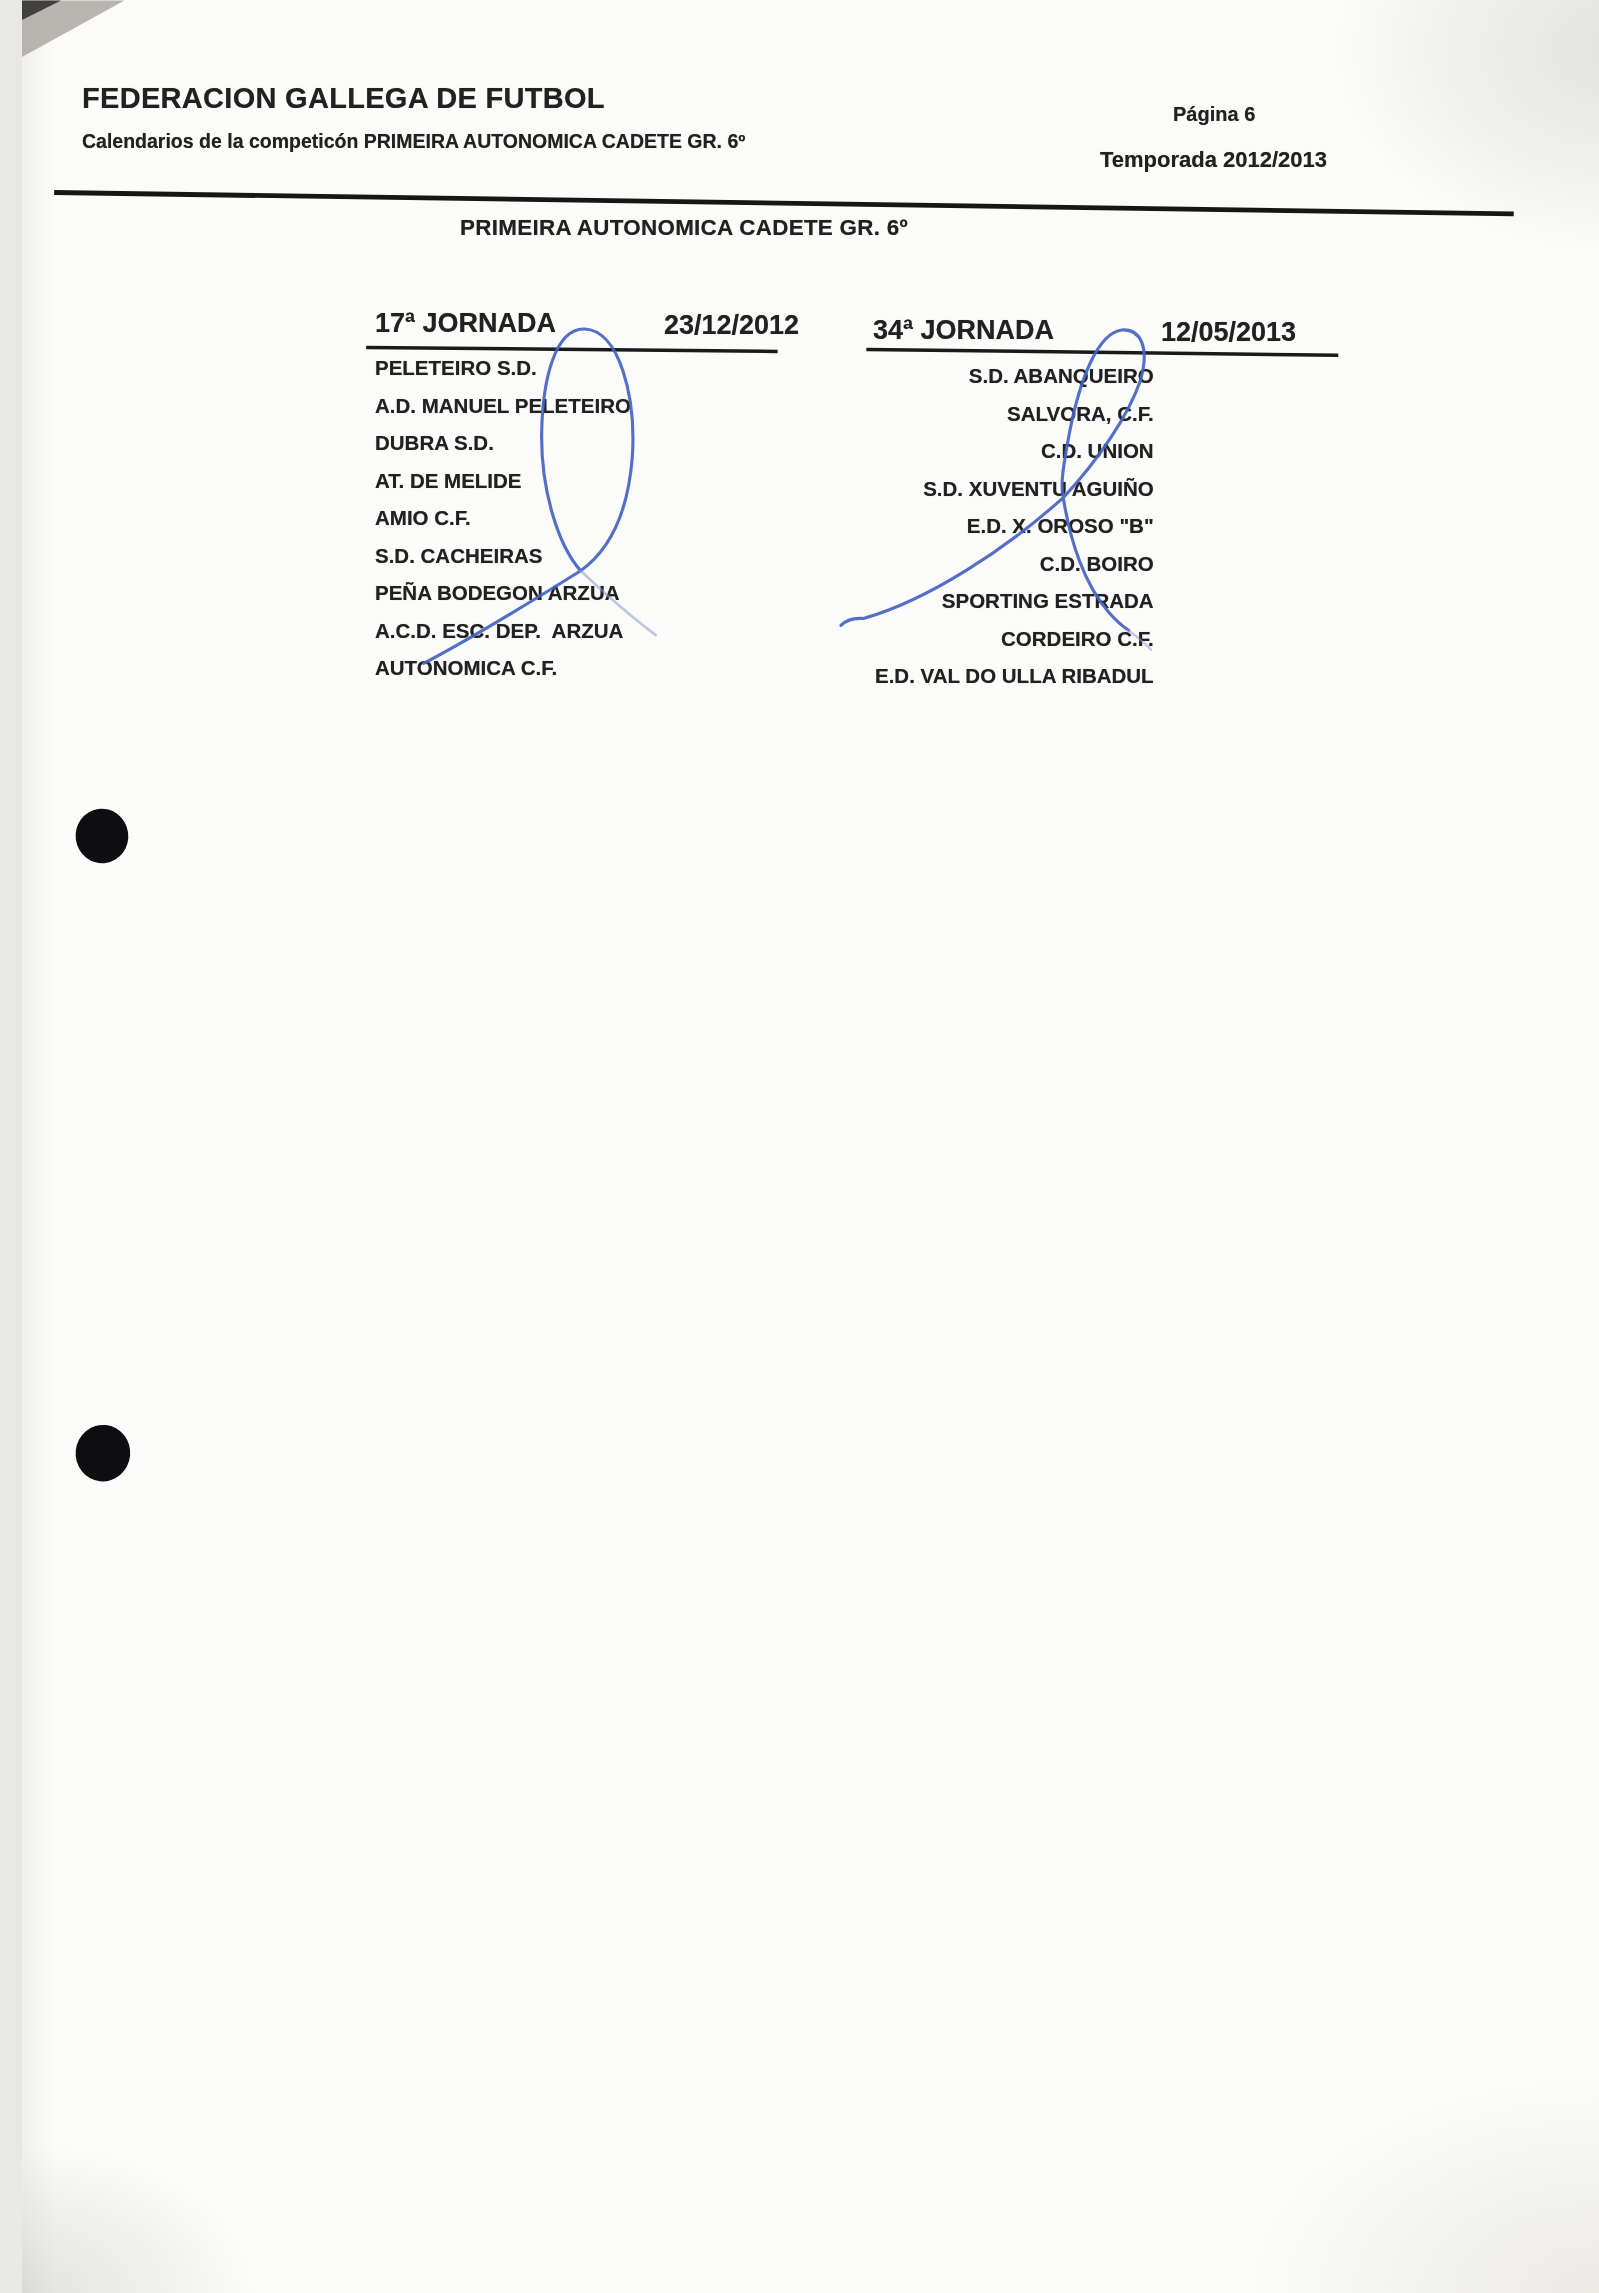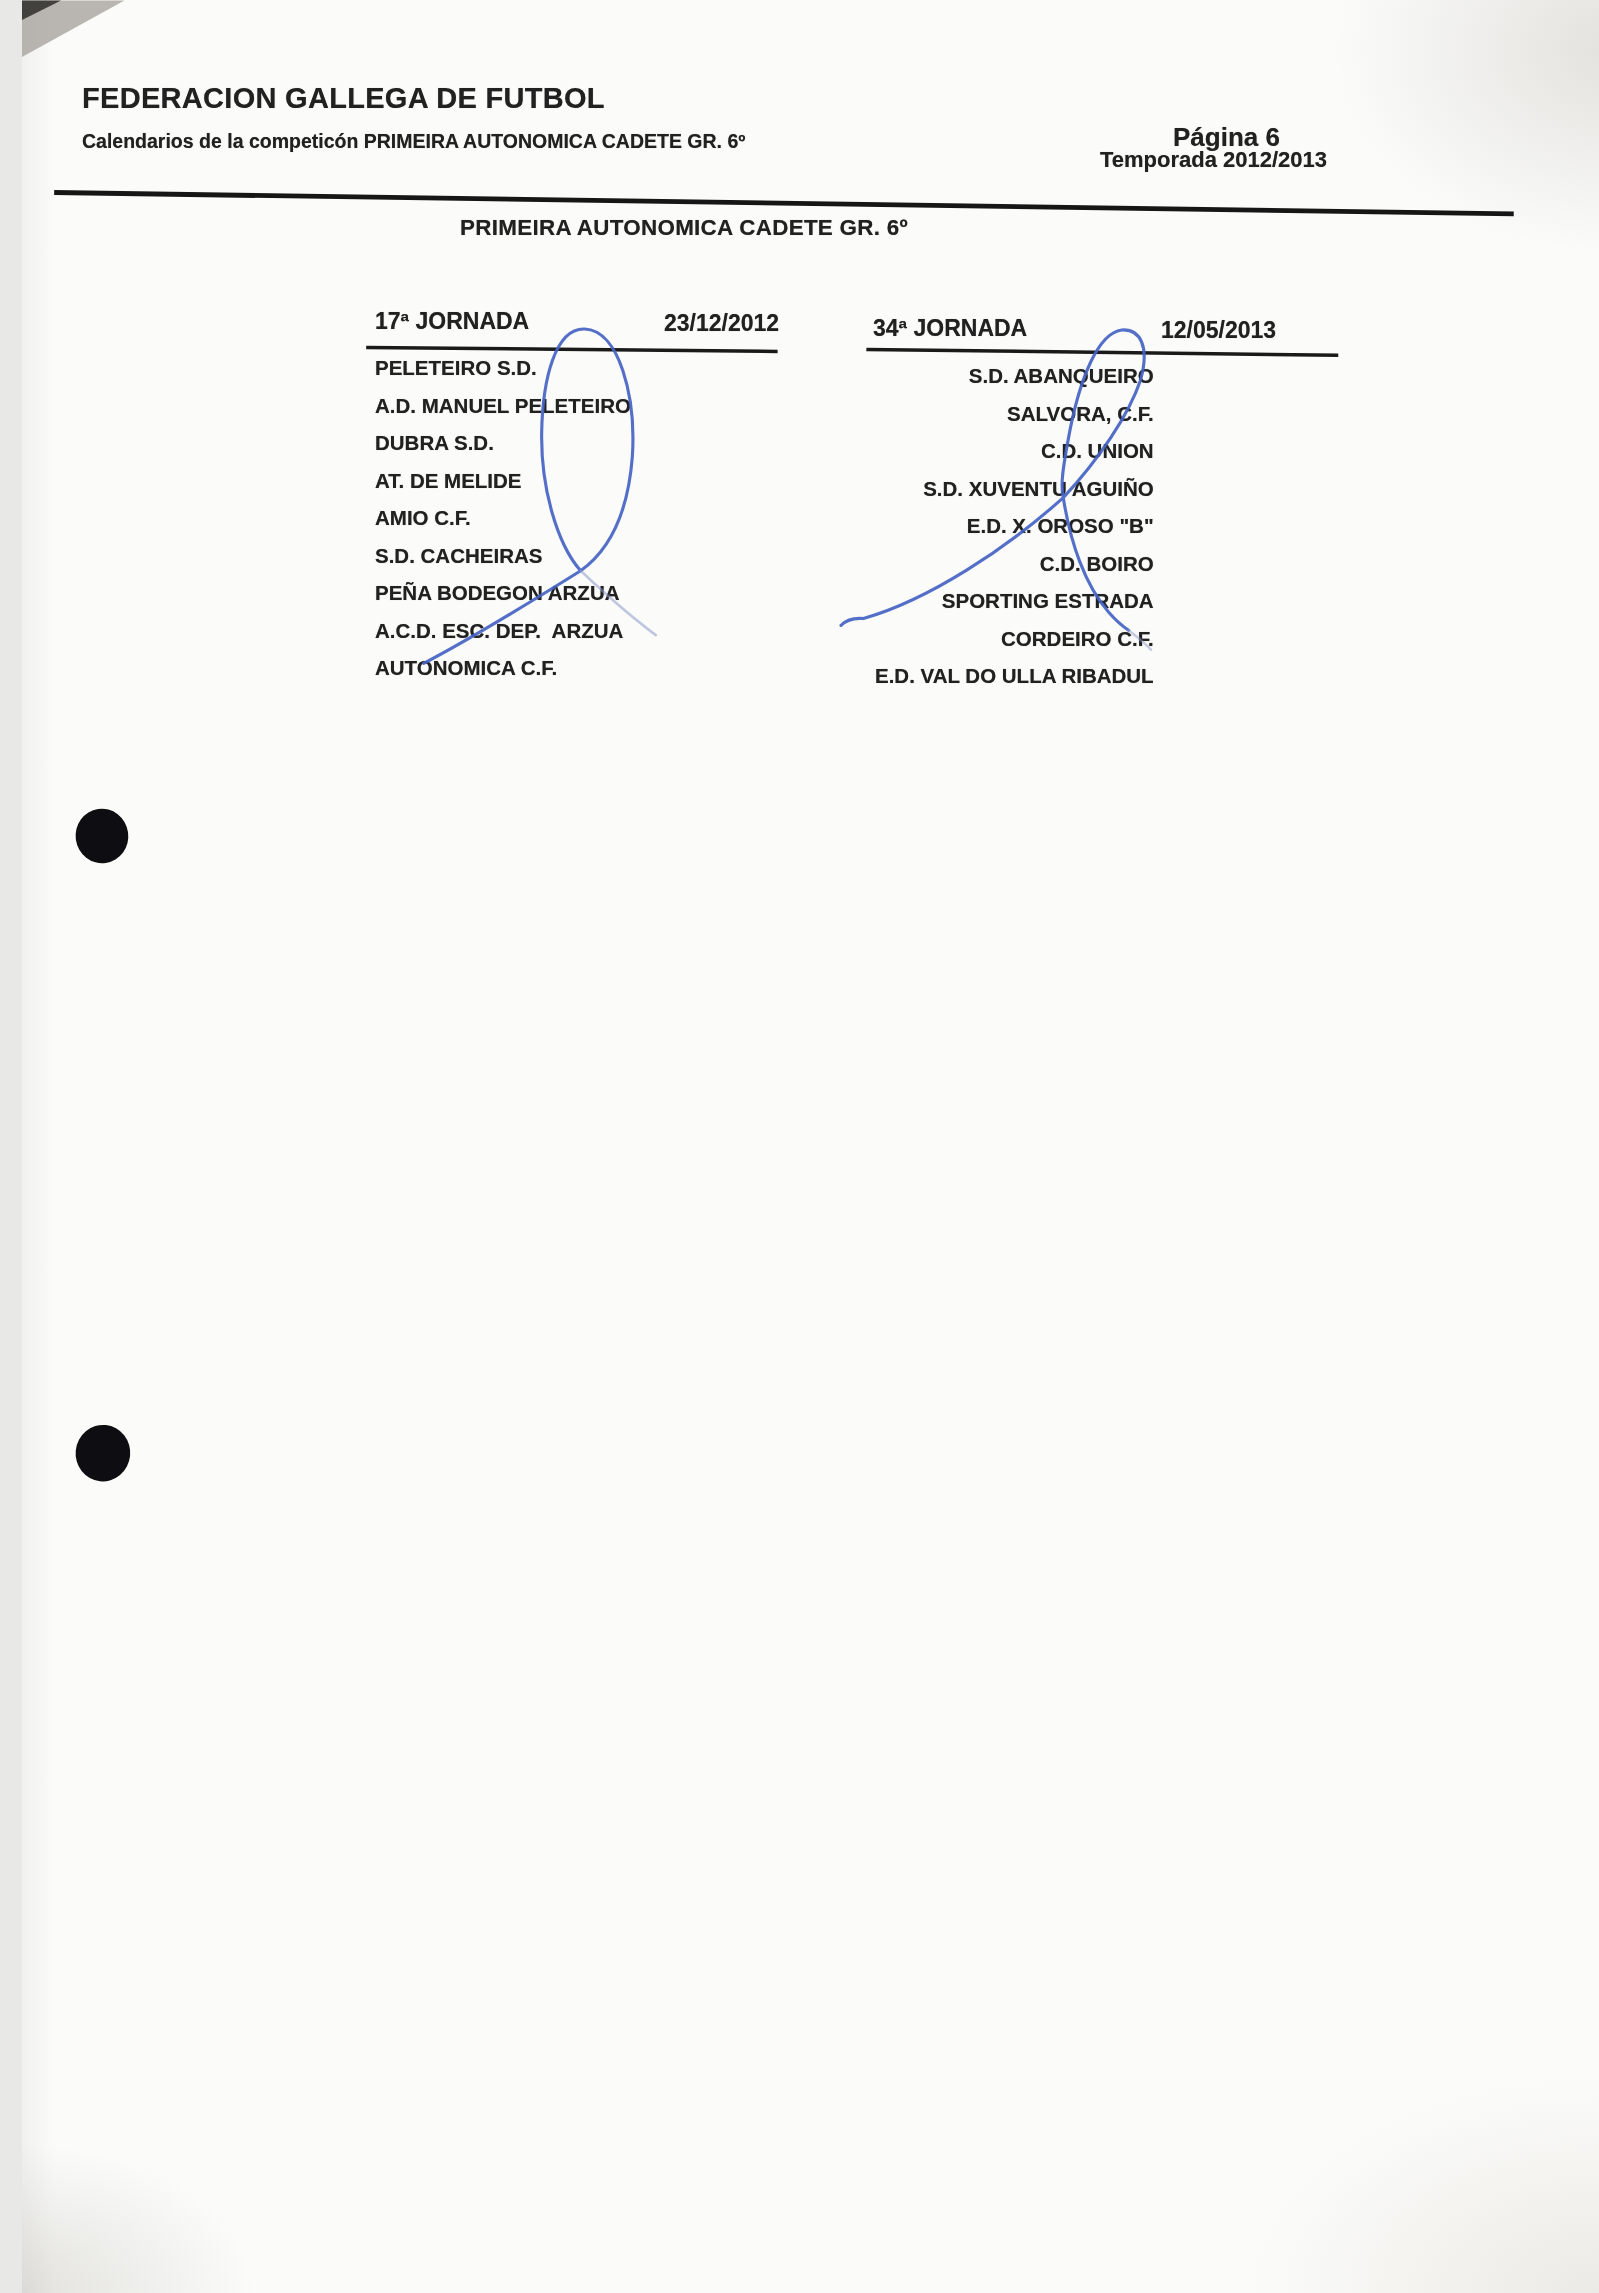--- a/index.html
+++ b/index.html
@@ -15,25 +15,25 @@
     font-family:"Liberation Sans","DejaVu Sans",sans-serif;
     margin-left:22px;
   }
   .txt {
     position:absolute; font-weight:bold; color:#212121; white-space:pre;
     text-shadow:0 0 0.7px rgba(25,25,25,0.55);
     line-height:1;
   }
   .org-title      { left:60px;  top:84px;  font-size:29px; letter-spacing:0.3px; }
   .subtitle       { left:60px;  top:132px; font-size:19.5px; }
-  .page-number    { left:1151px;top:124px; font-size:26px; }
+  .page-number    { left:1151px;top:104px; font-size:20px; }
   .season         { left:1078px;top:149px; font-size:22px; }
   .section-title  { left:438px; top:217px; font-size:22.4px; letter-spacing:0.3px; }
 
-  .col-header { font-size:23px; }
+  .col-header { font-size:27px; }
   .jornada-left  { left:353px; top:310px; }
   .date-left     { left:642px; top:312px; }
   .jornada-right { left:851px; top:317px; }
   .date-right    { left:1139px;top:319px; }
 
   .teams { position:absolute; }
   .teams-left  { left:353px; top:358px; }
   .teams-right { left:853px; top:366px;text-align:right; }
   .team-row {
     font-weight:bold; font-size:20.5px; line-height:20.5px; color:#212121;

